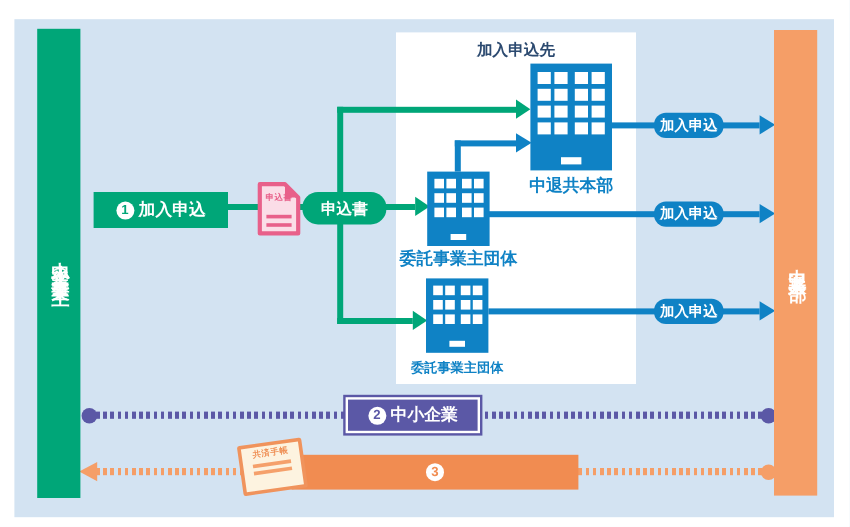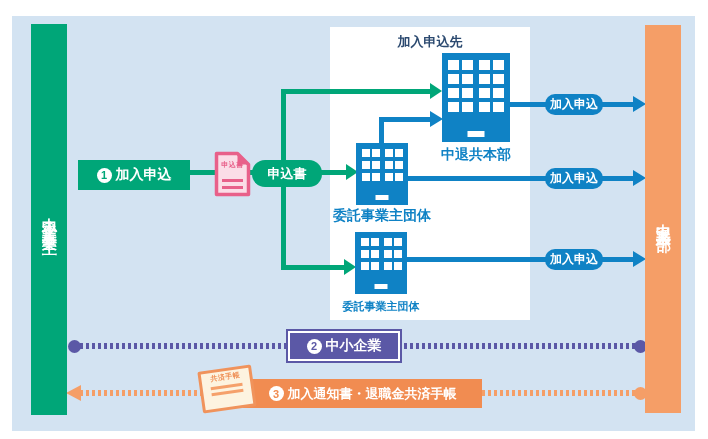--- a/index.html
+++ b/index.html
@@ -230,21 +230,20 @@
   <div class="blue-pill" style="top:168px;">加入申込</div>
   <div class="blue-pill" style="top:249px;">加入申込</div>
 
   <div class="step-label step2-label">
     <span class="num-circle num-purple">2</span>
     <span>中小企業</span>
   </div>
 
   <div class="step-label step3-label">
     <span class="num-circle num-orange">3</span>
-    <span>加入通知書・退職金共済手帳</span>
   </div>
 
   <div class="doc2">
     <span class="doc2-label">共済手帳</span>
     <div class="doc2-line"></div>
     <div class="doc2-line"></div>
   </div>
 </div>
 
 </body></html>

